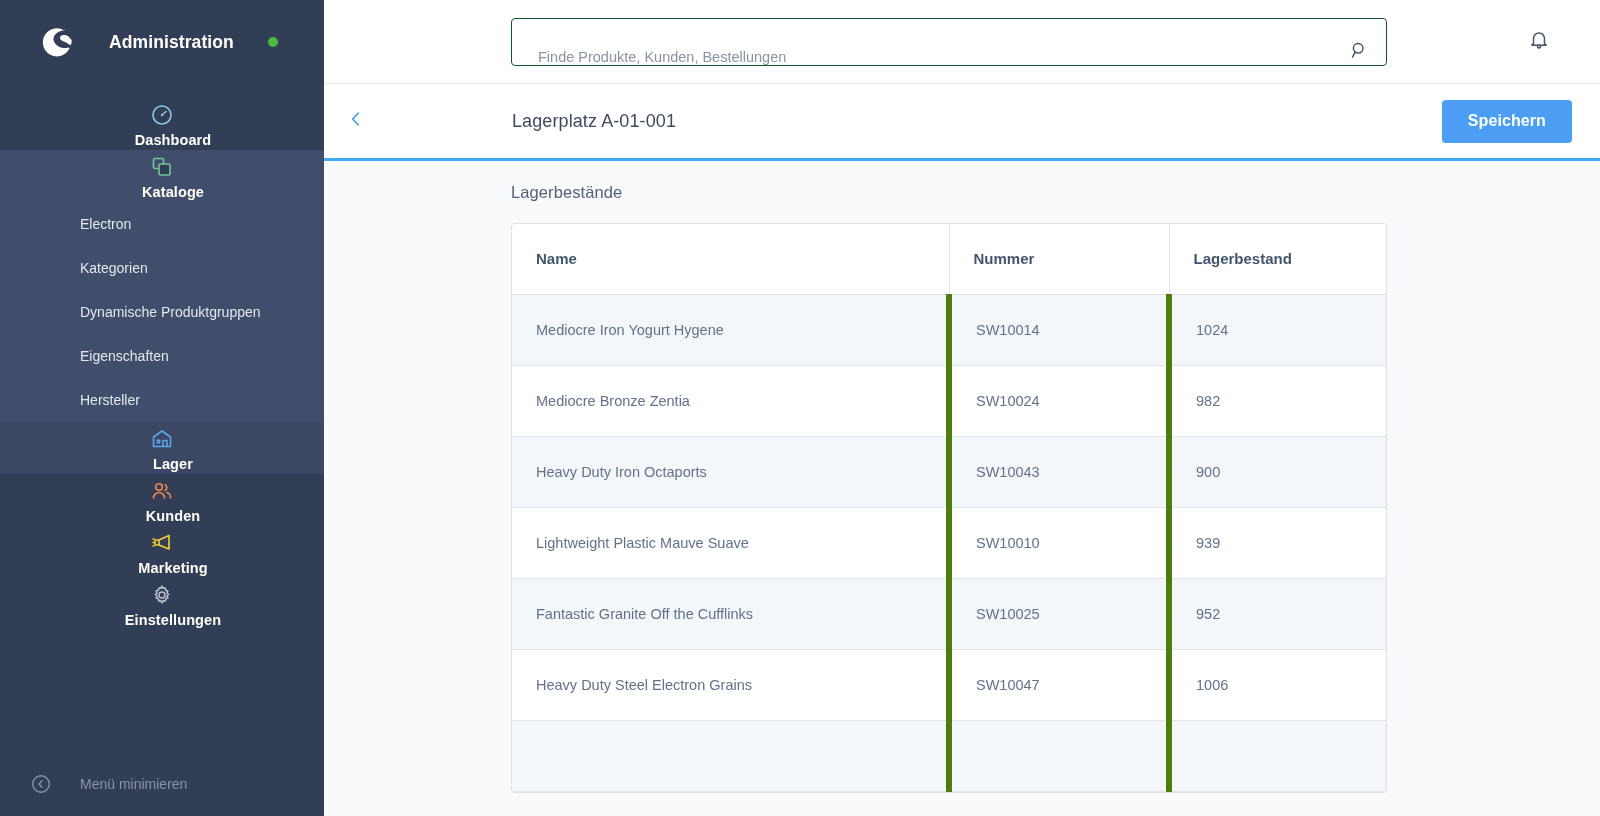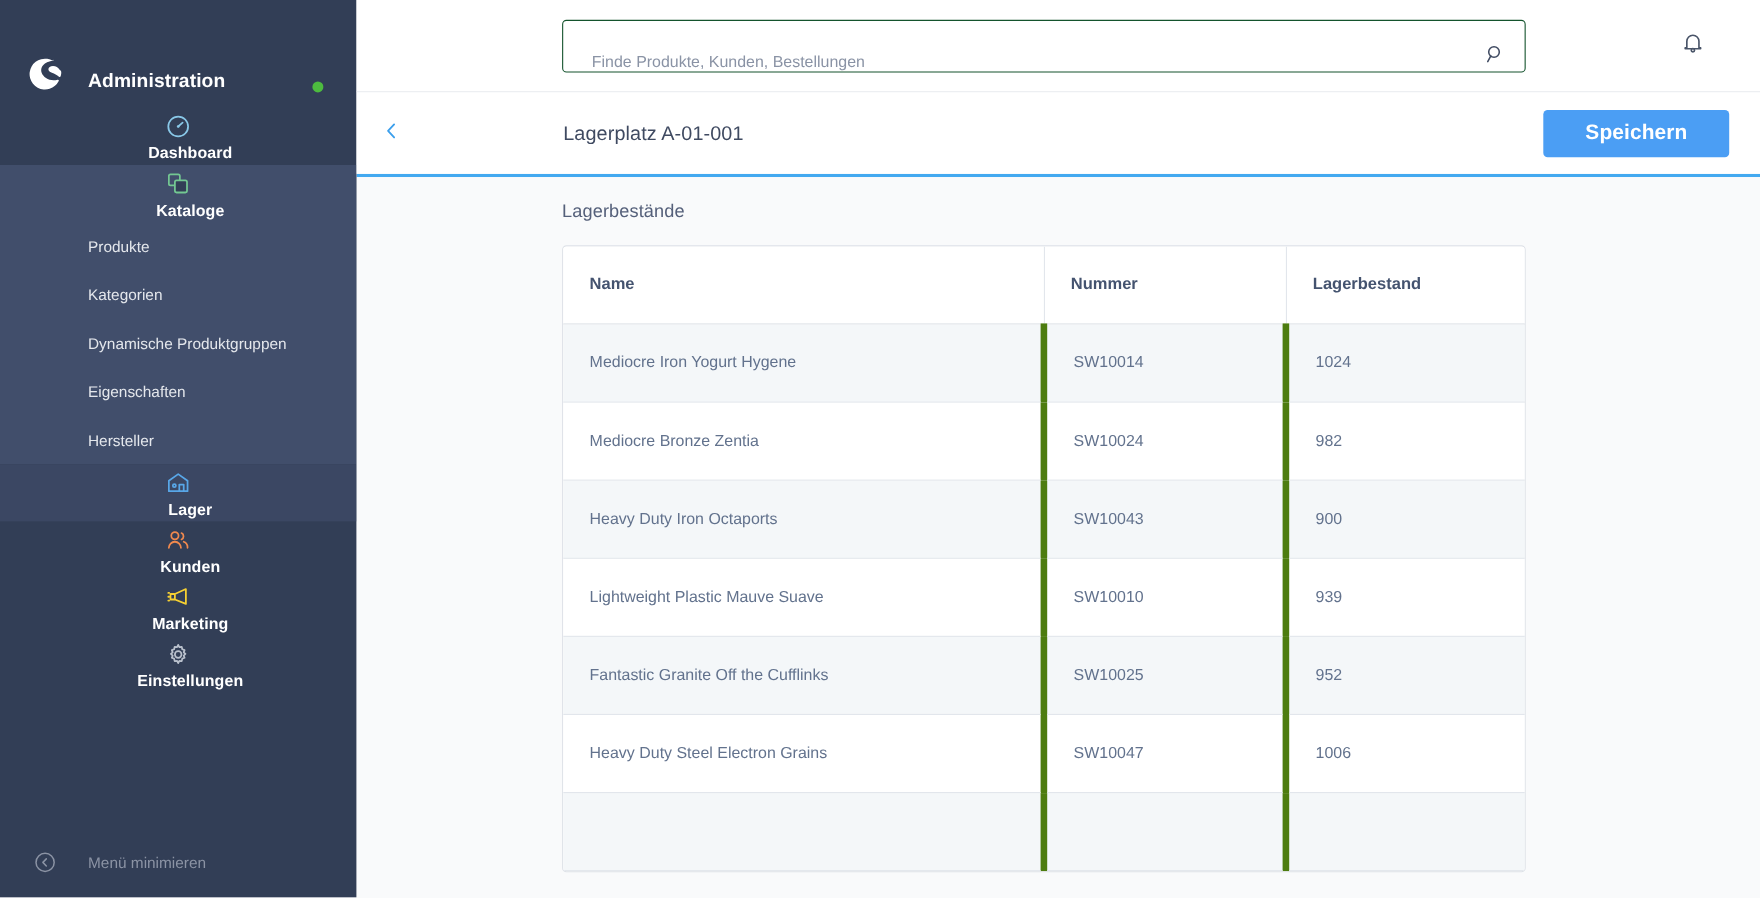--- a/index.html
+++ b/index.html
@@ -19,24 +19,25 @@
     height: 816px;
     background: #323e56;
     display: flex;
     flex-direction: column;
     position: relative;
     overflow: hidden;
   }
   .sidebar-header {
     height: 84px;
     display: flex;
-    align-items: flex-end;
-    padding: 0 24px;
+    align-items: center;
+    padding: 0 40px;
     position: relative;
     flex-shrink: 0;
+    gap: 13px;
   }
   .logo {
     width: 34px; height: 34px;
     flex-shrink: 0;
     display: flex; align-items: center; justify-content: center;
   }
   .app-title {
     margin-left: 22px;
     color: #ffffff;
     font-size: 17.5px;
@@ -184,22 +185,22 @@
     font-weight: normal;
     letter-spacing: 0.1px;
   }
   .save-btn {
     margin-left: auto;
     background: #4b9ef4;
     color: #ffffff;
     border: none;
     border-radius: 4px;
     height: 43px;
-    padding: 0 38px;
-    font-size: 19px;
+    padding: 0 26px;
+    font-size: 16px;
     font-family: "Liberation Sans", sans-serif;
     font-weight: bold;
     cursor: pointer;
     letter-spacing: 0.1px;
   }
   .accent-bar {
     height: 3px;
     background: #43a9f0;
     flex-shrink: 0;
   }
@@ -292,21 +293,21 @@
         <div class="nav-item">
           <span class="ico">
             <svg width="24" height="24" viewBox="0 0 24 24" fill="none" stroke="#73c792" stroke-width="1.6">
               <rect x="3.5" y="3.5" width="10" height="10" rx="1.5"></rect>
               <rect x="9" y="9" width="11" height="11" rx="1.5" fill="#323e56"></rect>
             </svg>
           </span>
           <span class="lbl">Kataloge</span>
         </div>
         <div class="sub-item">
-          <span class="lbl">Produkte</span>
+          <span class="lbl">Electron</span>
         </div>
         <div class="sub-item">
           <span class="lbl">Kategorien</span>
         </div>
         <div class="sub-item">
           <span class="lbl">Dynamische Produktgruppen</span>
         </div>
         <div class="sub-item">
           <span class="lbl">Eigenschaften</span>
         </div>

